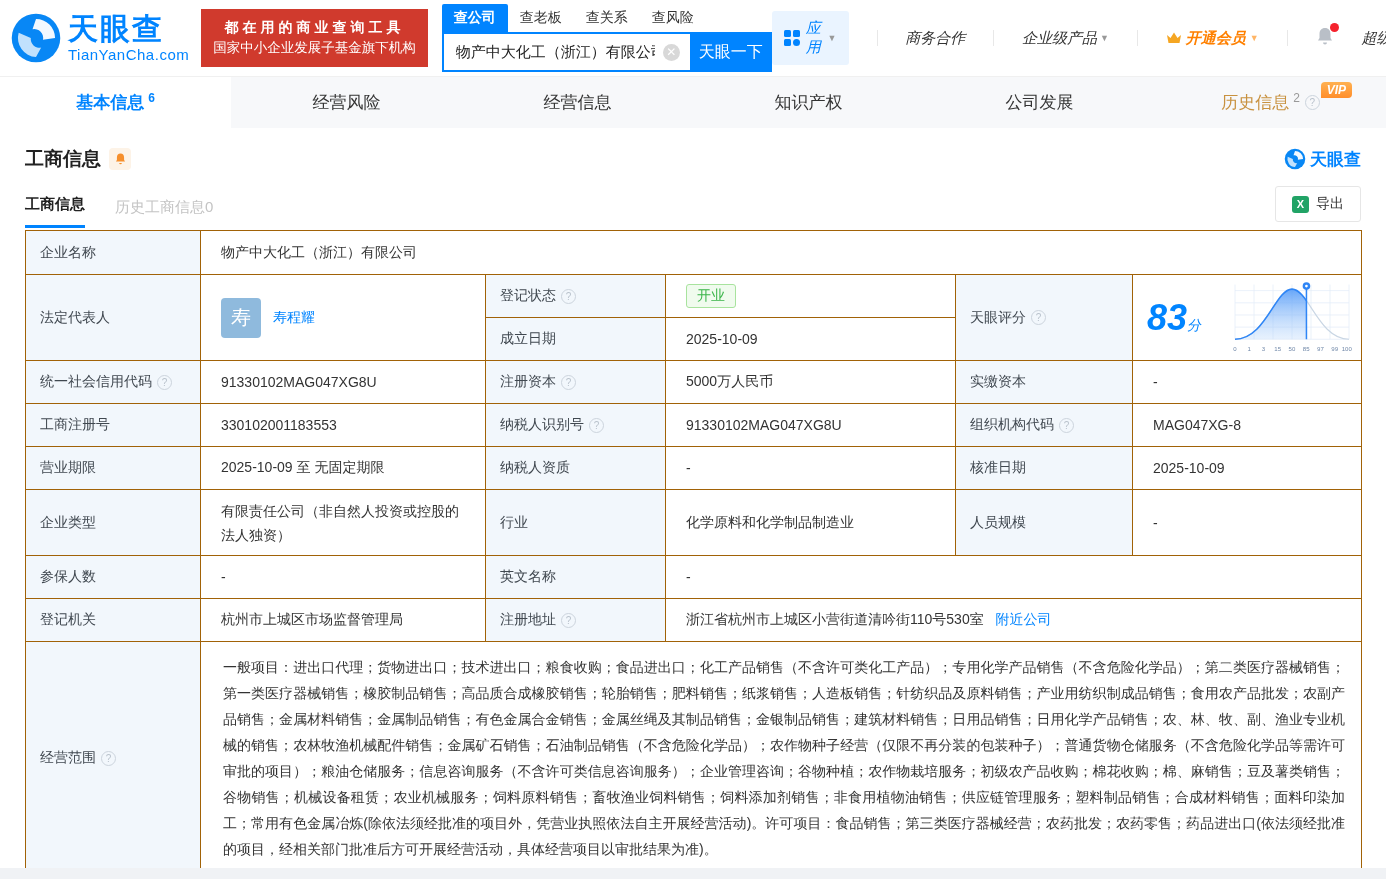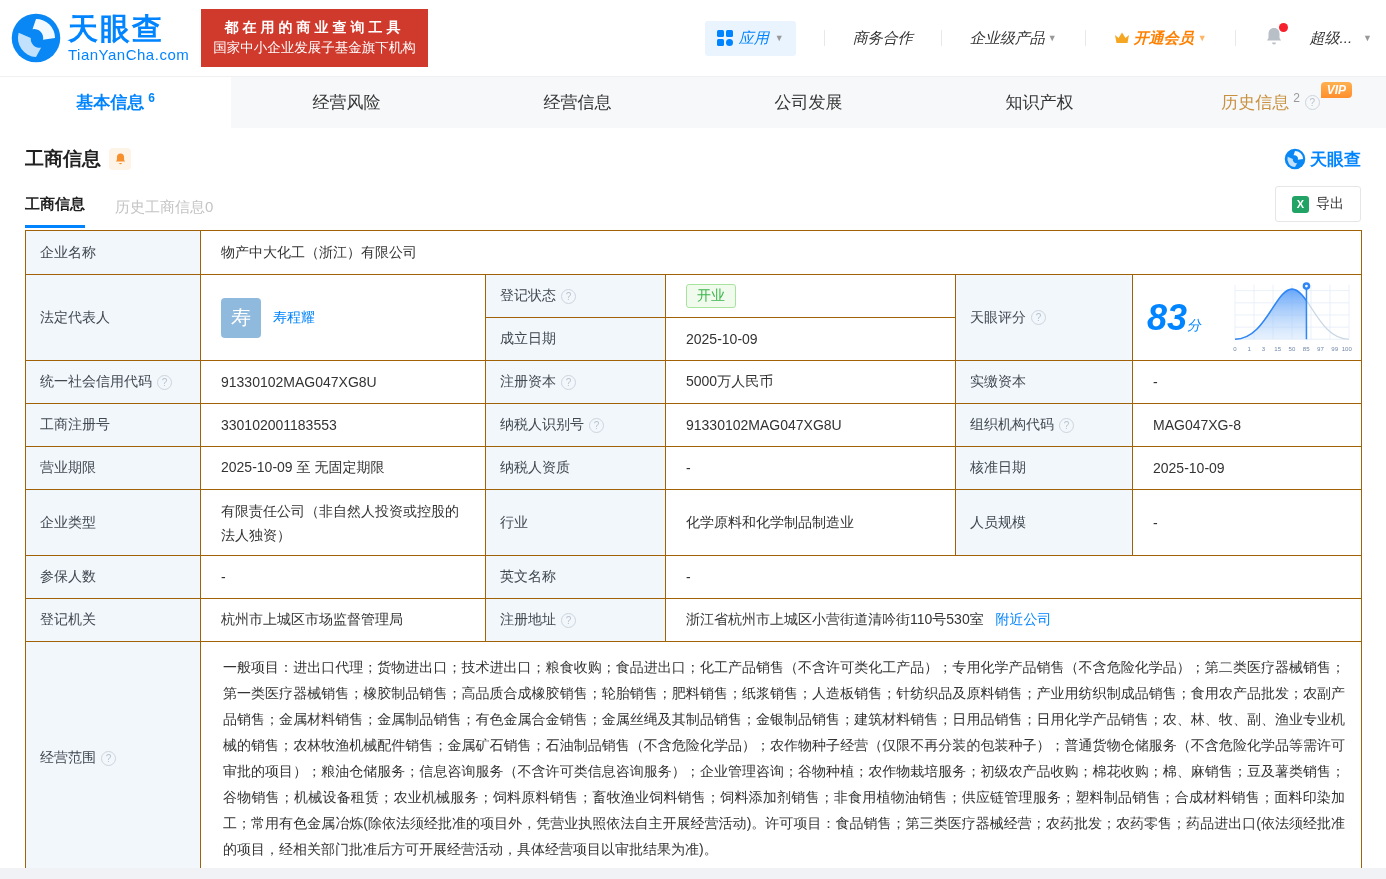--- a/index.html
+++ b/index.html
@@ -107,20 +107,35 @@
     <div class="logo-txt">
       <span class="logo-cn">天眼查</span>
       <span class="logo-en">TianYanCha.com</span>
     </div>
   </div>
   <div class="banner">
     <div class="l1">都在用的商业查询工具</div>
     <div class="l2">国家中小企业发展子基金旗下机构</div>
   </div>
 
+  <div class="search-wrap">
+    <div class="mini-tabs">
+      <span class="mini-tab active">查公司</span>
+      <span class="mini-tab">查老板</span>
+      <span class="mini-tab">查关系</span>
+      <span class="mini-tab">查风险</span>
+    </div>
+    <div class="search-bar">
+      <div class="search-box">
+        <input class="search-input" type="text" value="物产中大化工（浙江）有限公司" style="">
+        <span class="clear-icon">✕</span>
+      </div>
+      <button class="search-btn">天眼一下</button>
+    </div>
+  </div>
 
   <div class="hnav">
     <div class="apps-btn">
       <span class="grid-icon">
           <span></span>
           <span></span>
           <span></span>
           <span></span>
         </span>
       <span>应用</span>
@@ -161,24 +176,24 @@
     <span>基本信息</span>
     <span class="tab-count">6</span>
   </div>
   <div class="main-tab">
     <span>经营风险</span>
   </div>
   <div class="main-tab">
     <span>经营信息</span>
   </div>
   <div class="main-tab">
+    <span>知识产权</span>
+  </div>
+  <div class="main-tab">
     <span>公司发展</span>
-  </div>
-  <div class="main-tab">
-    <span>知识产权</span>
   </div>
   <div class="main-tab vip-tab">
     <span class="vip-badge">VIP</span>
     <span>历史信息</span>
     <span class="tab-count">2</span>
     <span class="help-circle">?</span>
   </div>
 </div>
 
 <div class="section-head">

